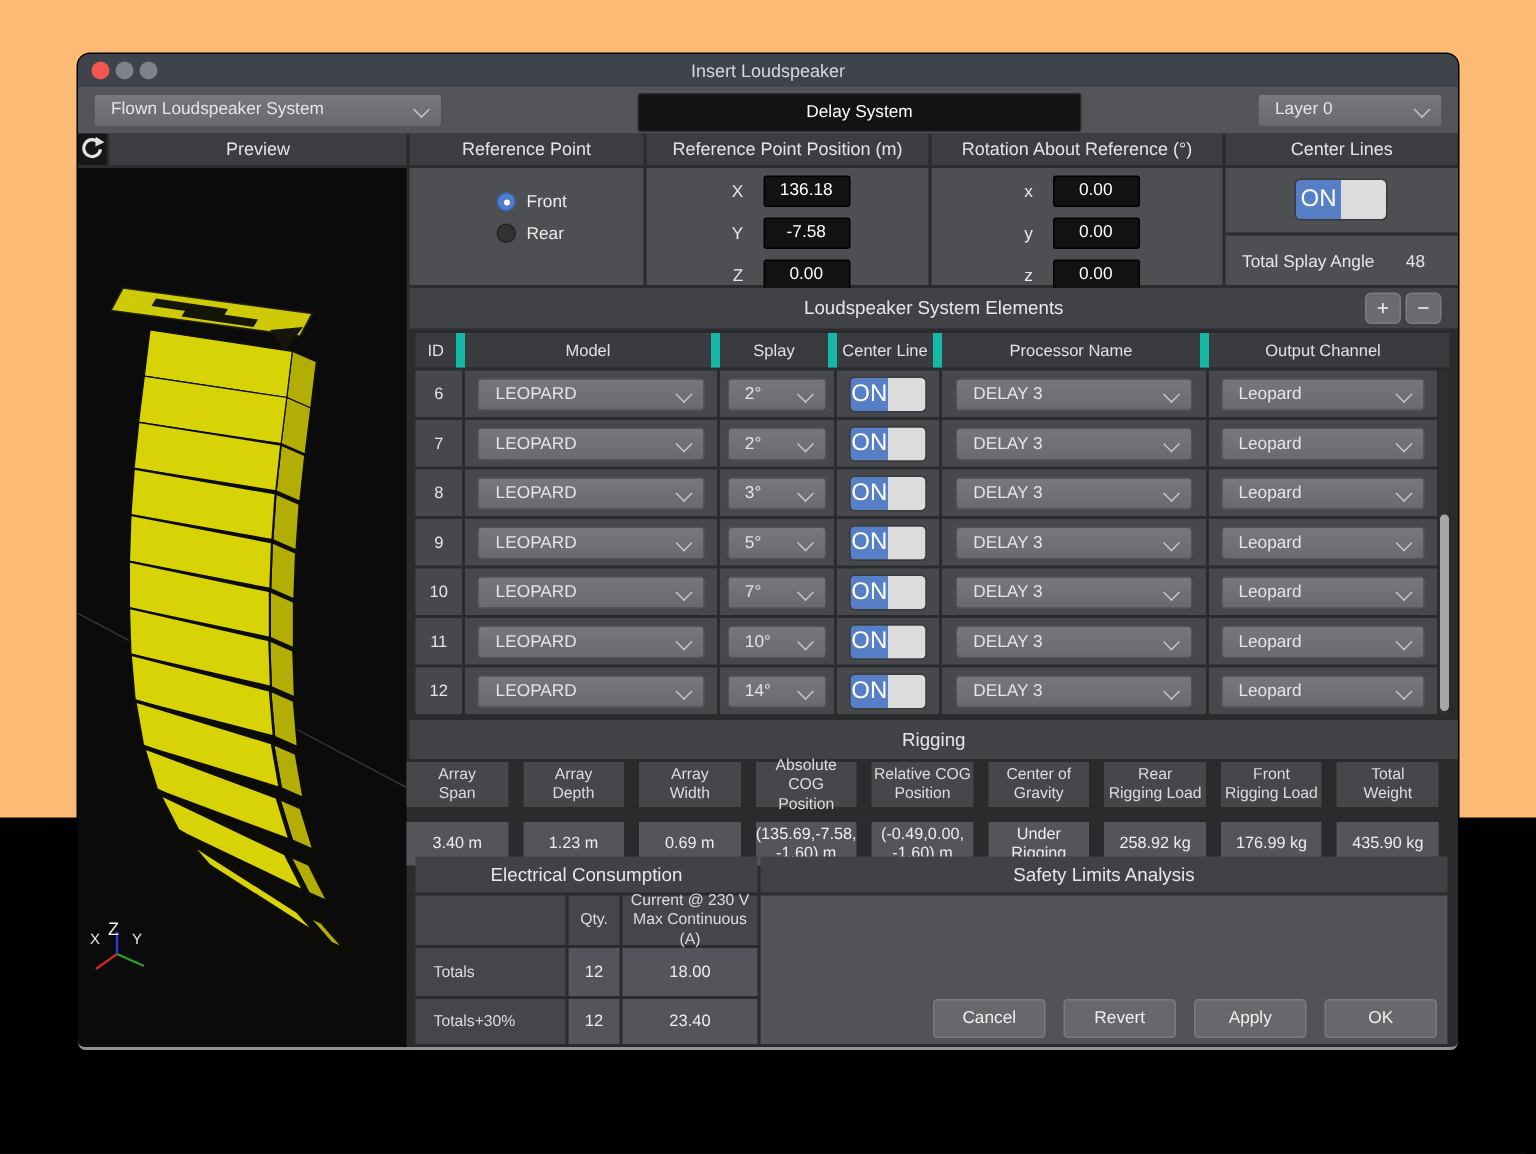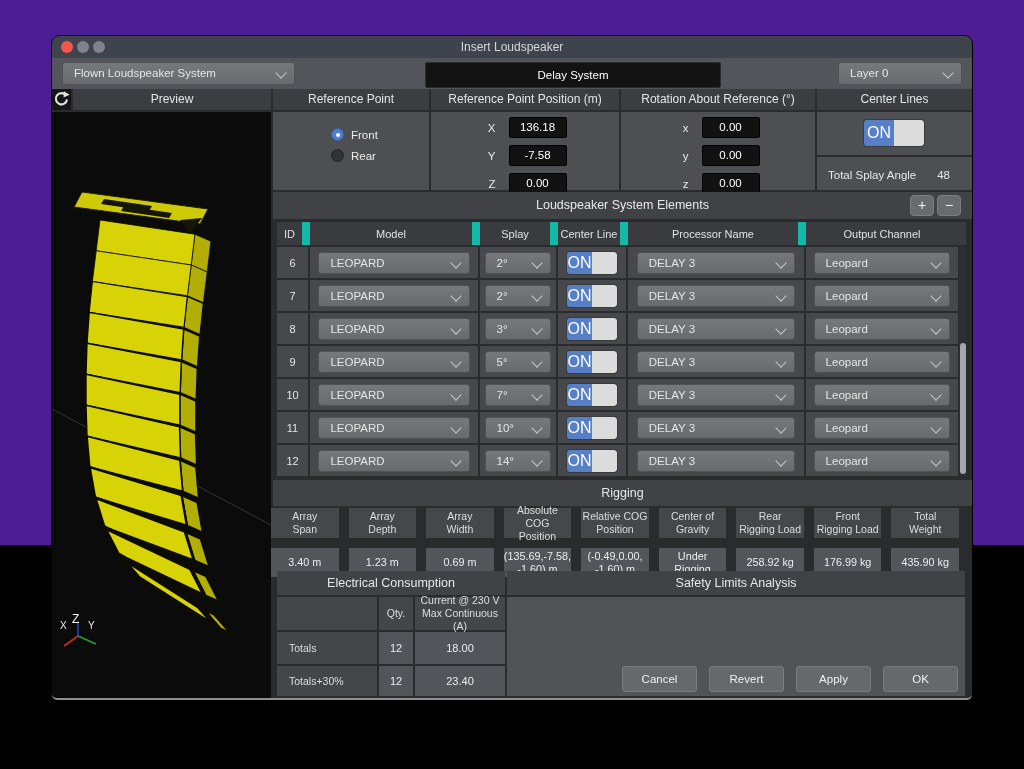--- a/index.html
+++ b/index.html
@@ -1,17 +1,17 @@
 <!DOCTYPE html>
 <html><head>
 <meta charset="utf-8">
 <style>
   html,body{margin:0;padding:0;background:#000;width:1024px;height:769px;overflow:hidden;
     font-family:"Liberation Sans", sans-serif; -webkit-font-smoothing:antialiased;}
-  .stage{position:relative;width:1024px;height:545px;background:#4c1d95;}
+  .stage{position:relative;width:1024px;height:545px;background:#fdba74;}
   .window{position:absolute;left:52px;top:36px;width:920px;height:662px;background:#2a2b2d;
     border-radius:8px 8px 5px 5px;border-bottom:2px solid #8f9092;box-shadow:0 0 0 1px #000;}
   
   .titlebar{position:absolute;left:0;top:0;width:920px;height:22px;background:#3e434c;
     border-radius:8px 8px 0 0;}
   .titlebar .title{position:absolute;left:0;right:0;top:0;line-height:22px;text-align:center;
     color:#d6d8db;font-size:12px;}
   .tl{position:absolute;top:5px;width:12px;height:12px;border-radius:50%;}
   .tl.red{left:9px;background:#f2564d;}
   .tl.g1{left:25px;background:#7f828a;}
@@ -71,21 +71,21 @@
     border-radius:4px;color:#f2f2f2;font-size:14px;line-height:19px;text-align:center;box-sizing:border-box;cursor:default;}
   .sq-btn.add{right:38px;}
   .sq-btn.rem{right:11px;}
   .bar.rig{left:221px;top:444px;width:699px;height:26px;line-height:26px;}
   .bar.elec{left:225px;top:535px;width:228px;height:24px;line-height:24px;}
   .bar.safety{left:455px;top:535px;width:458px;height:24px;line-height:24px;}
   
   .lse-header{position:absolute;left:225px;top:186px;width:681px;height:23px;display:grid;
     grid-template-columns:33px 170px 78px 70px 178px 152px;column-gap:0;}
   .lse-header .hcell{background:#3a3b3e;color:#e0e1e3;font-size:11px;display:flex;align-items:center;
-    justify-content:center;border-right:8px solid #14b8a6;box-sizing:border-box;}
+    justify-content:center;border-right:6px solid #14b8a6;box-sizing:border-box;}
   .lse-header .hcell:last-child{border-right:none;}
   .lse-corner{position:absolute;left:906px;top:186px;width:8px;height:23px;background:#3a3b3e;}
   .lse-rows{position:absolute;left:225px;top:211px;width:681px;display:flex;flex-direction:column;gap:2px;}
   .lse-row{height:31px;display:grid;grid-template-columns:33px 170px 78px 70px 178px 152px;}
   .cell{background:#47484c;display:flex;align-items:center;justify-content:center;
     border-right:2px solid #2a2b2d;box-sizing:border-box;}
   .cell:last-child{border-right:none;}
   .id-cell{color:#e4e5e6;font-size:11px;}
   .cell .dd{width:88%;height:22px;line-height:20px;}
   .cell.model .dd, .cell.proc .dd, .cell.out .dd{width:90%;}

